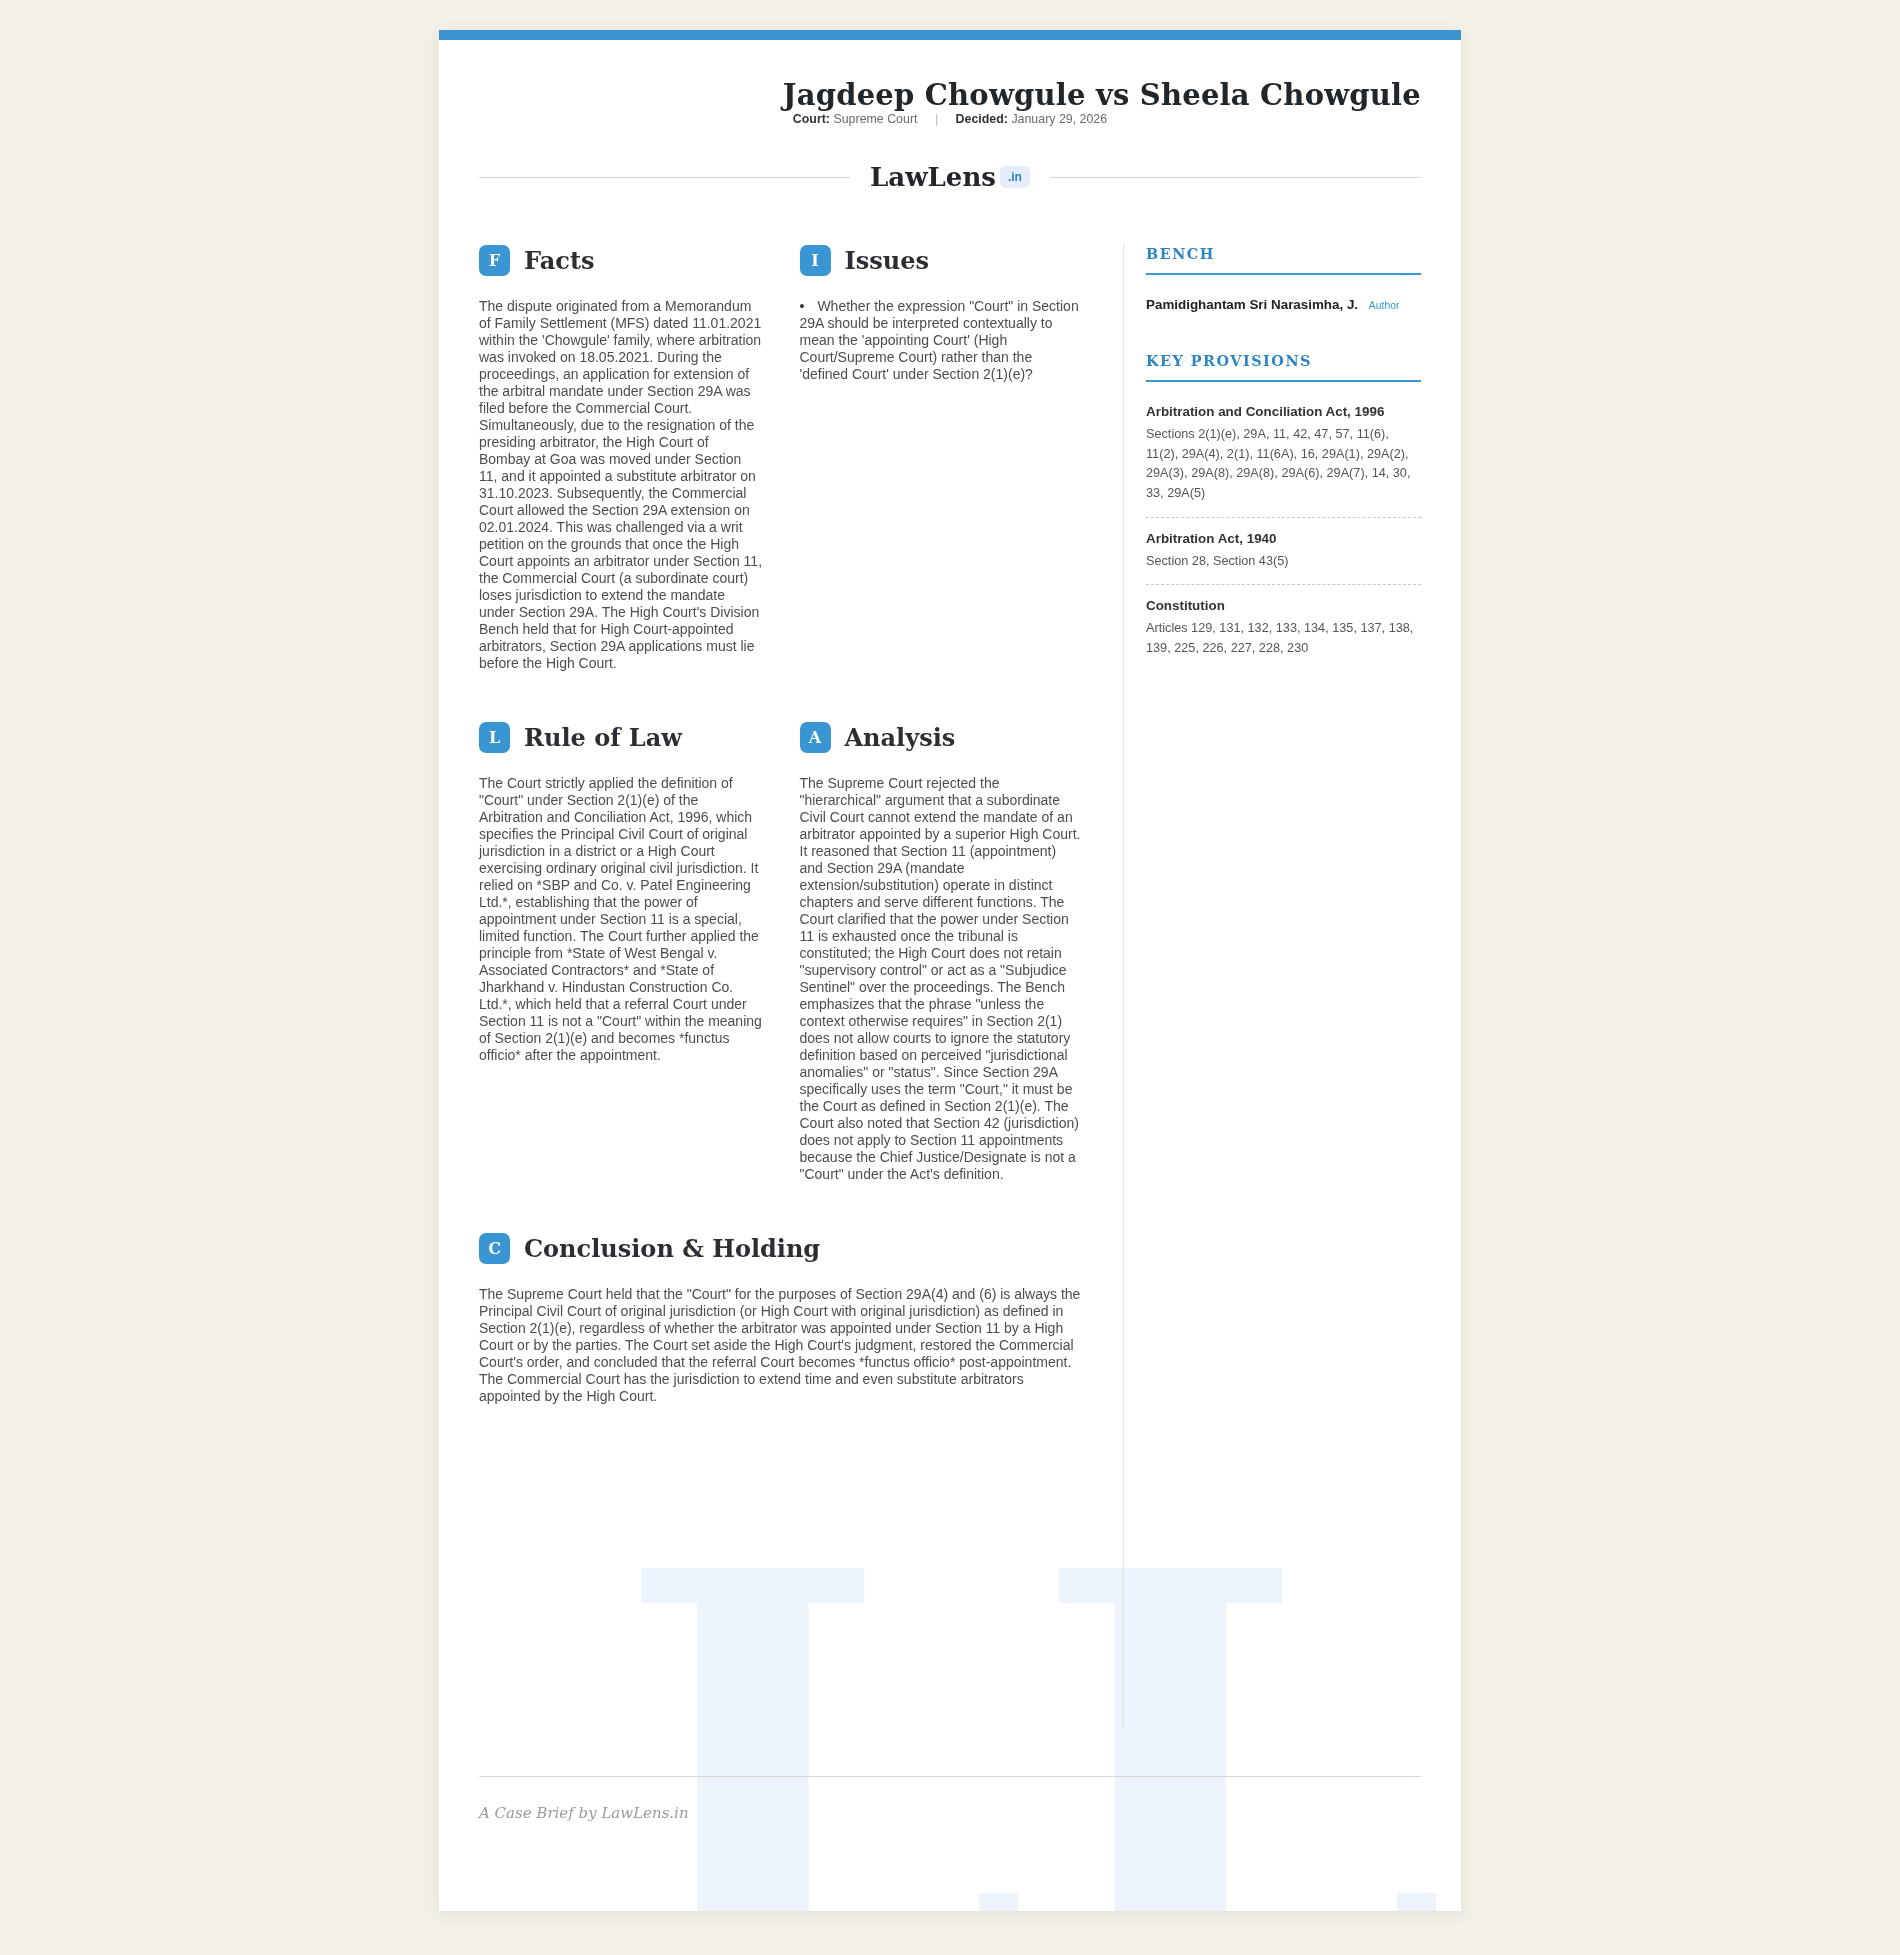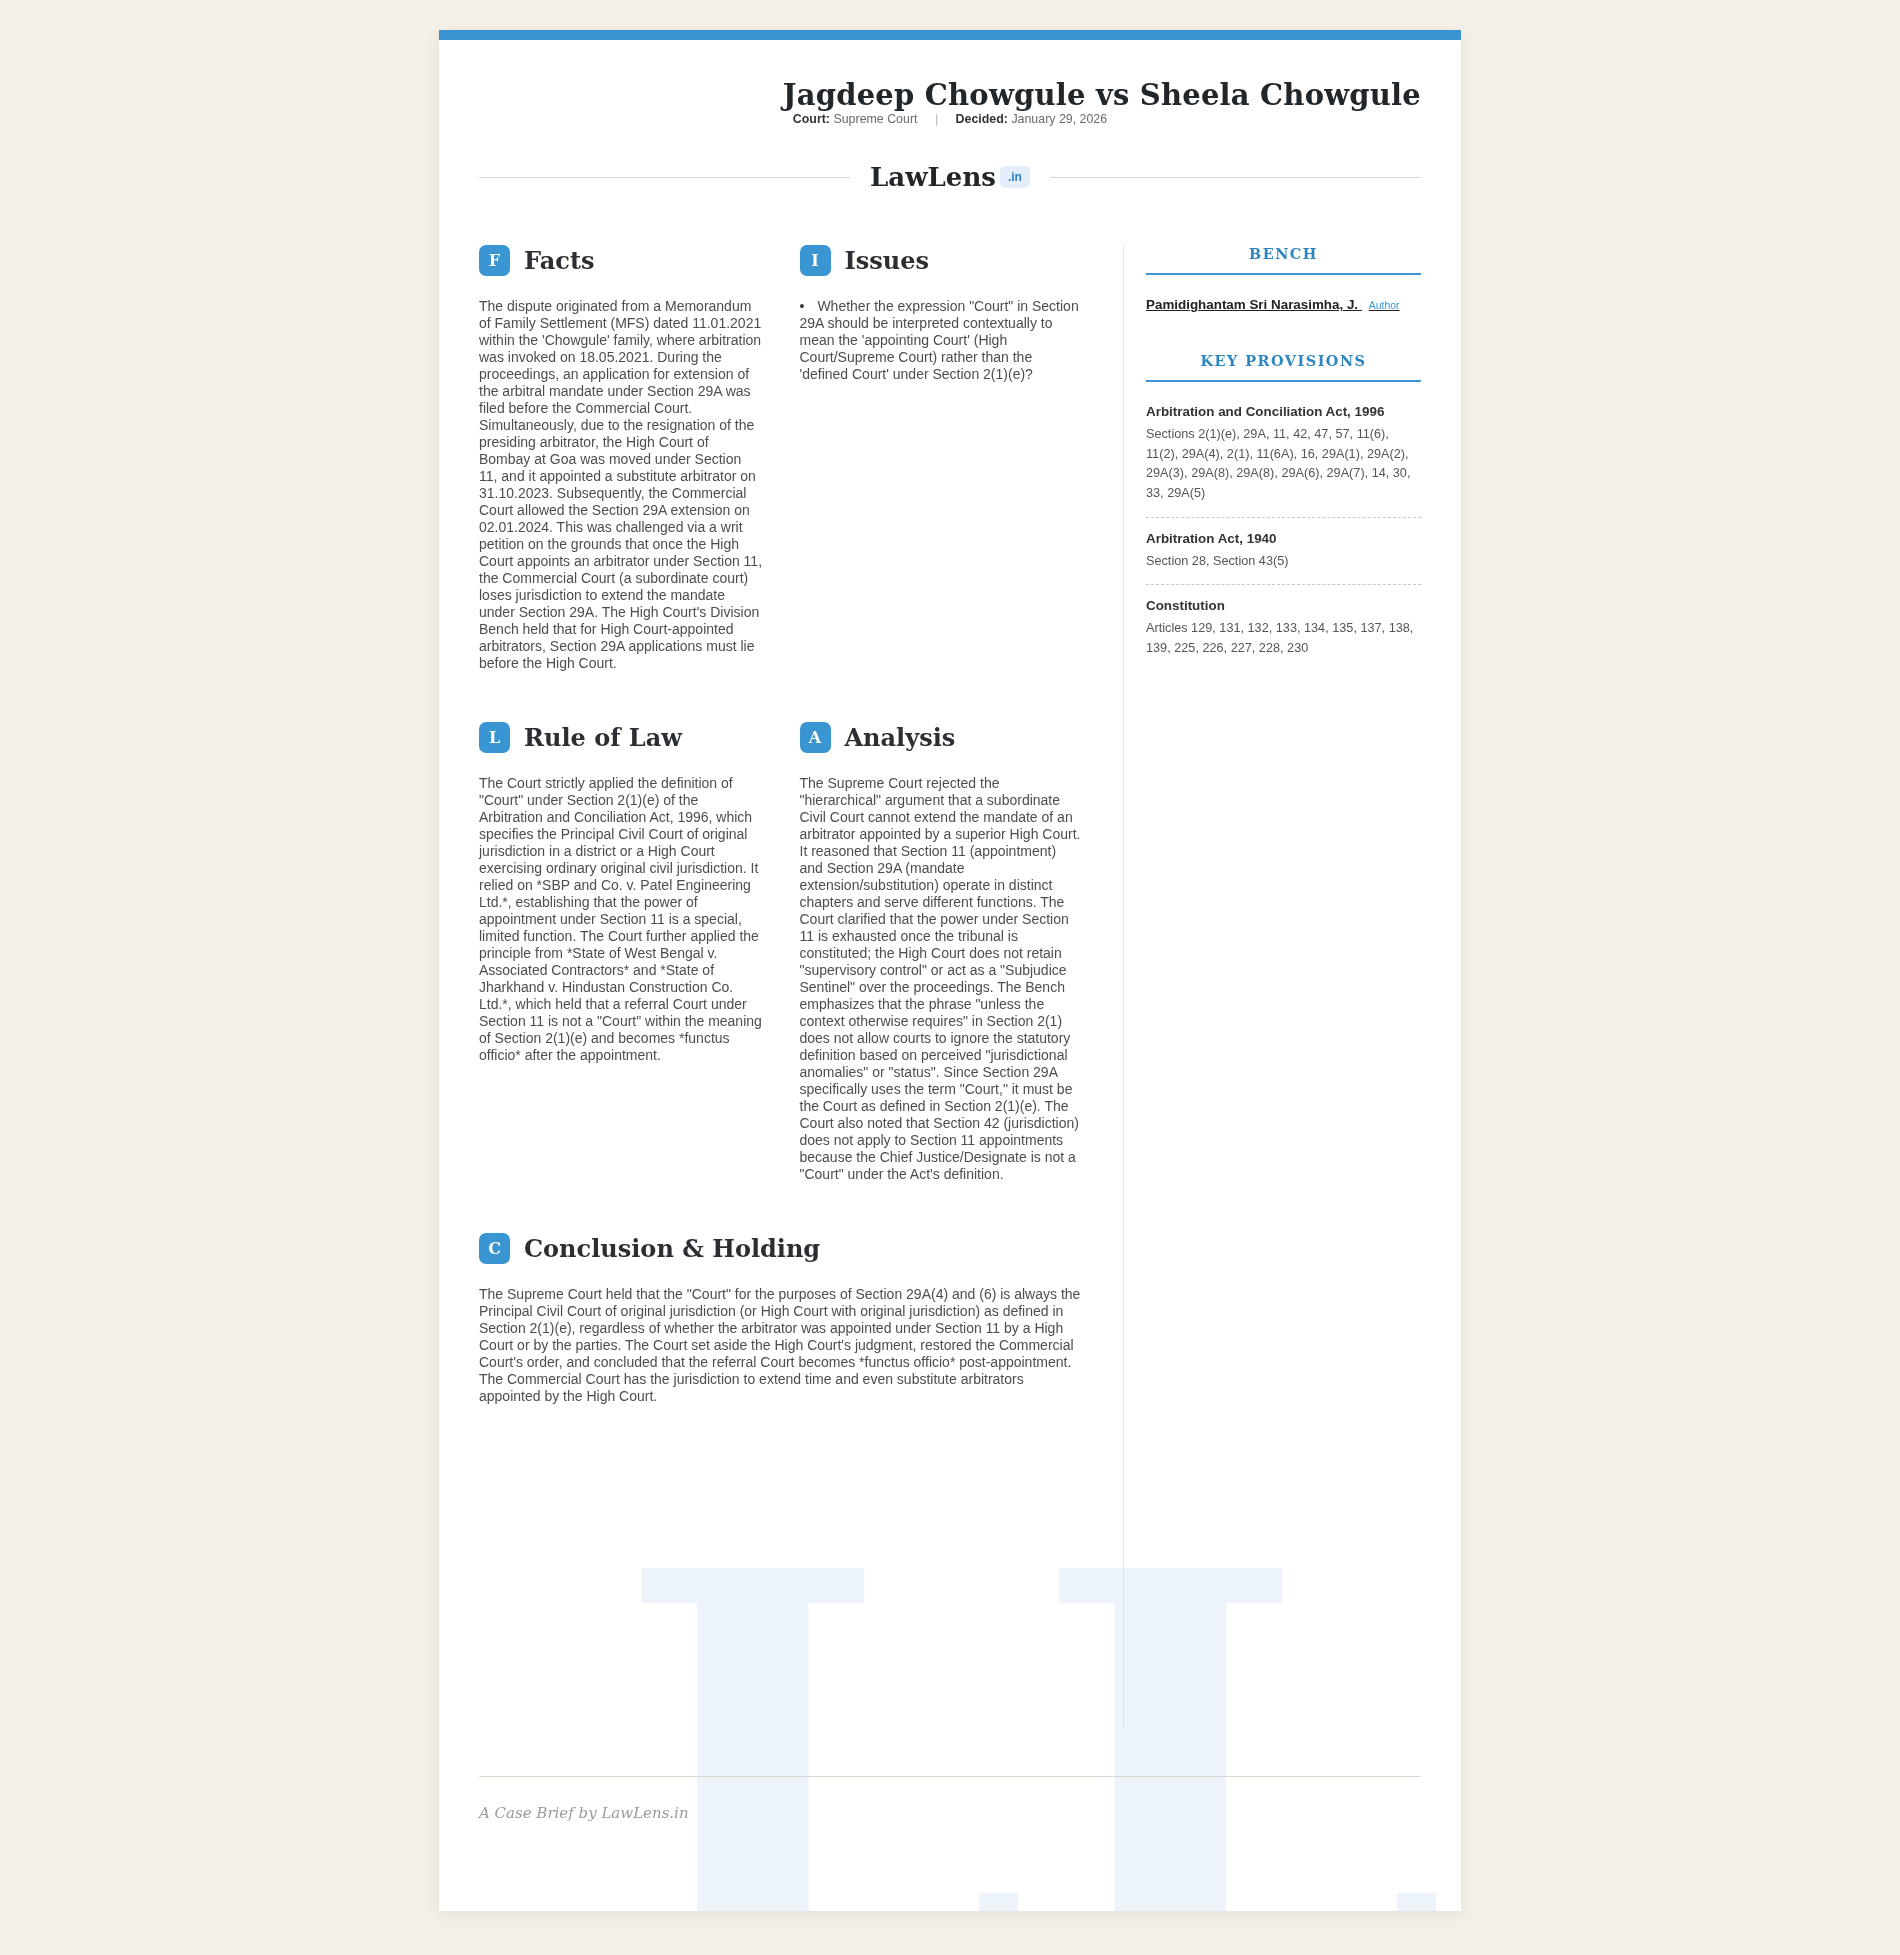--- a/index.html
+++ b/index.html
@@ -152,24 +152,23 @@
   }
   .side-heading {
     font-family: "DejaVu Serif", "Liberation Serif", serif;
     font-weight: bold;
     font-size: 14.4px;
     letter-spacing: 1.5px;
     color: #2e86c1;
     padding-bottom: 11px;
     border-bottom: 2px solid #3a96d2;
     margin-bottom: 22px;
-    text-align: center;
   }
   .bench-block { margin-bottom: 40px; }
-  .judge-line { font-size: 13.4px; font-weight: bold; color: #222; text-decoration: underline; }
+  .judge-line { font-size: 13.4px; font-weight: bold; color: #222; }
   .author-tag {
     font-size: 10.4px;
     font-weight: normal;
     color: #3a96d2;
     margin-left: 7px;
   }
   .prov-item { padding-bottom: 13px; margin-bottom: 13px; border-bottom: 1px dashed #c9c7c2; }
   .prov-item:last-child { border-bottom: none; margin-bottom: 0; }
   .prov-act { font-size: 13.4px; font-weight: bold; color: #333; margin-bottom: 6px; }
   .prov-sections { font-size: 12.7px; color: #555; line-height: 1.55; }

